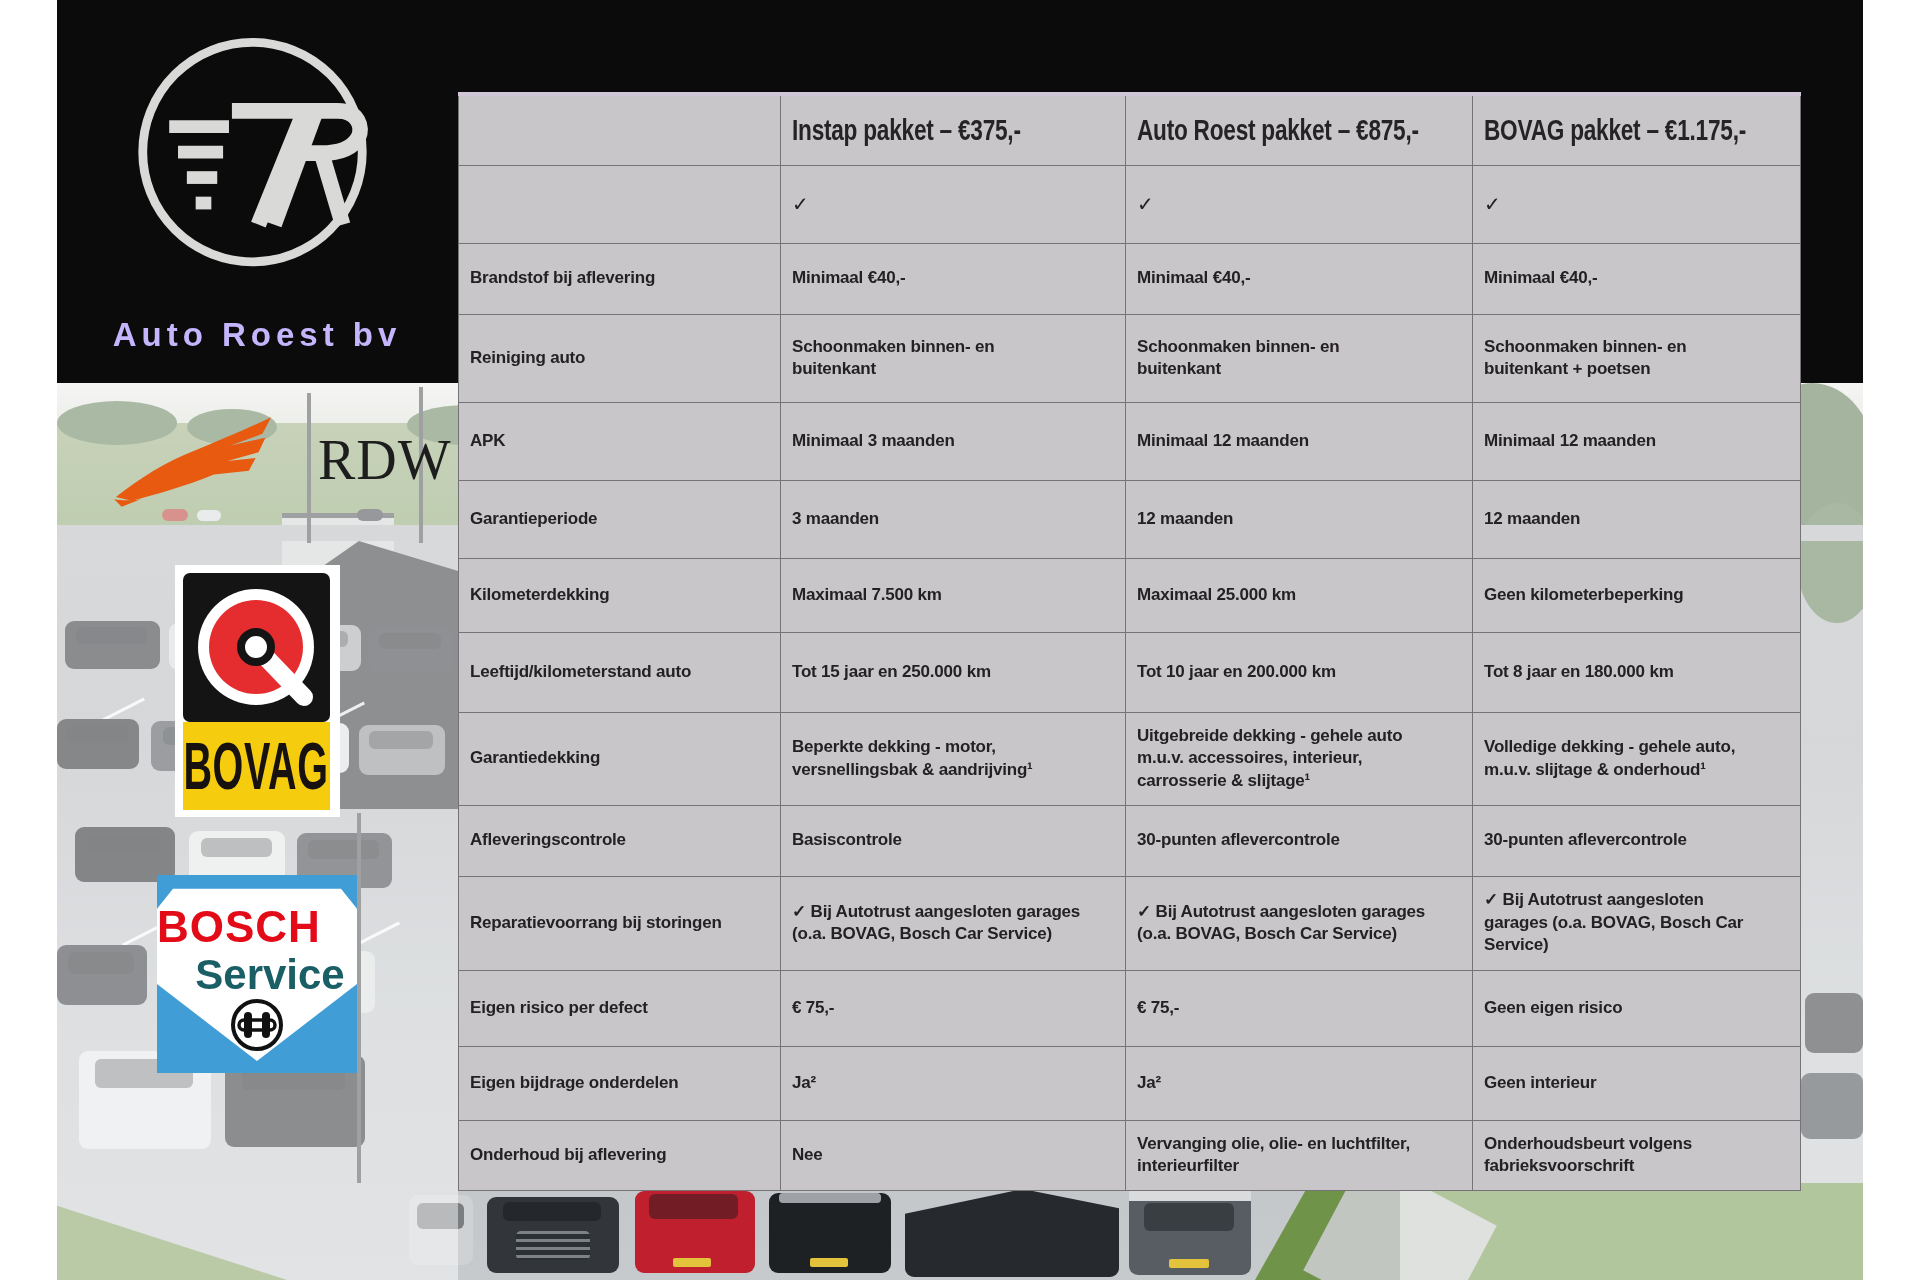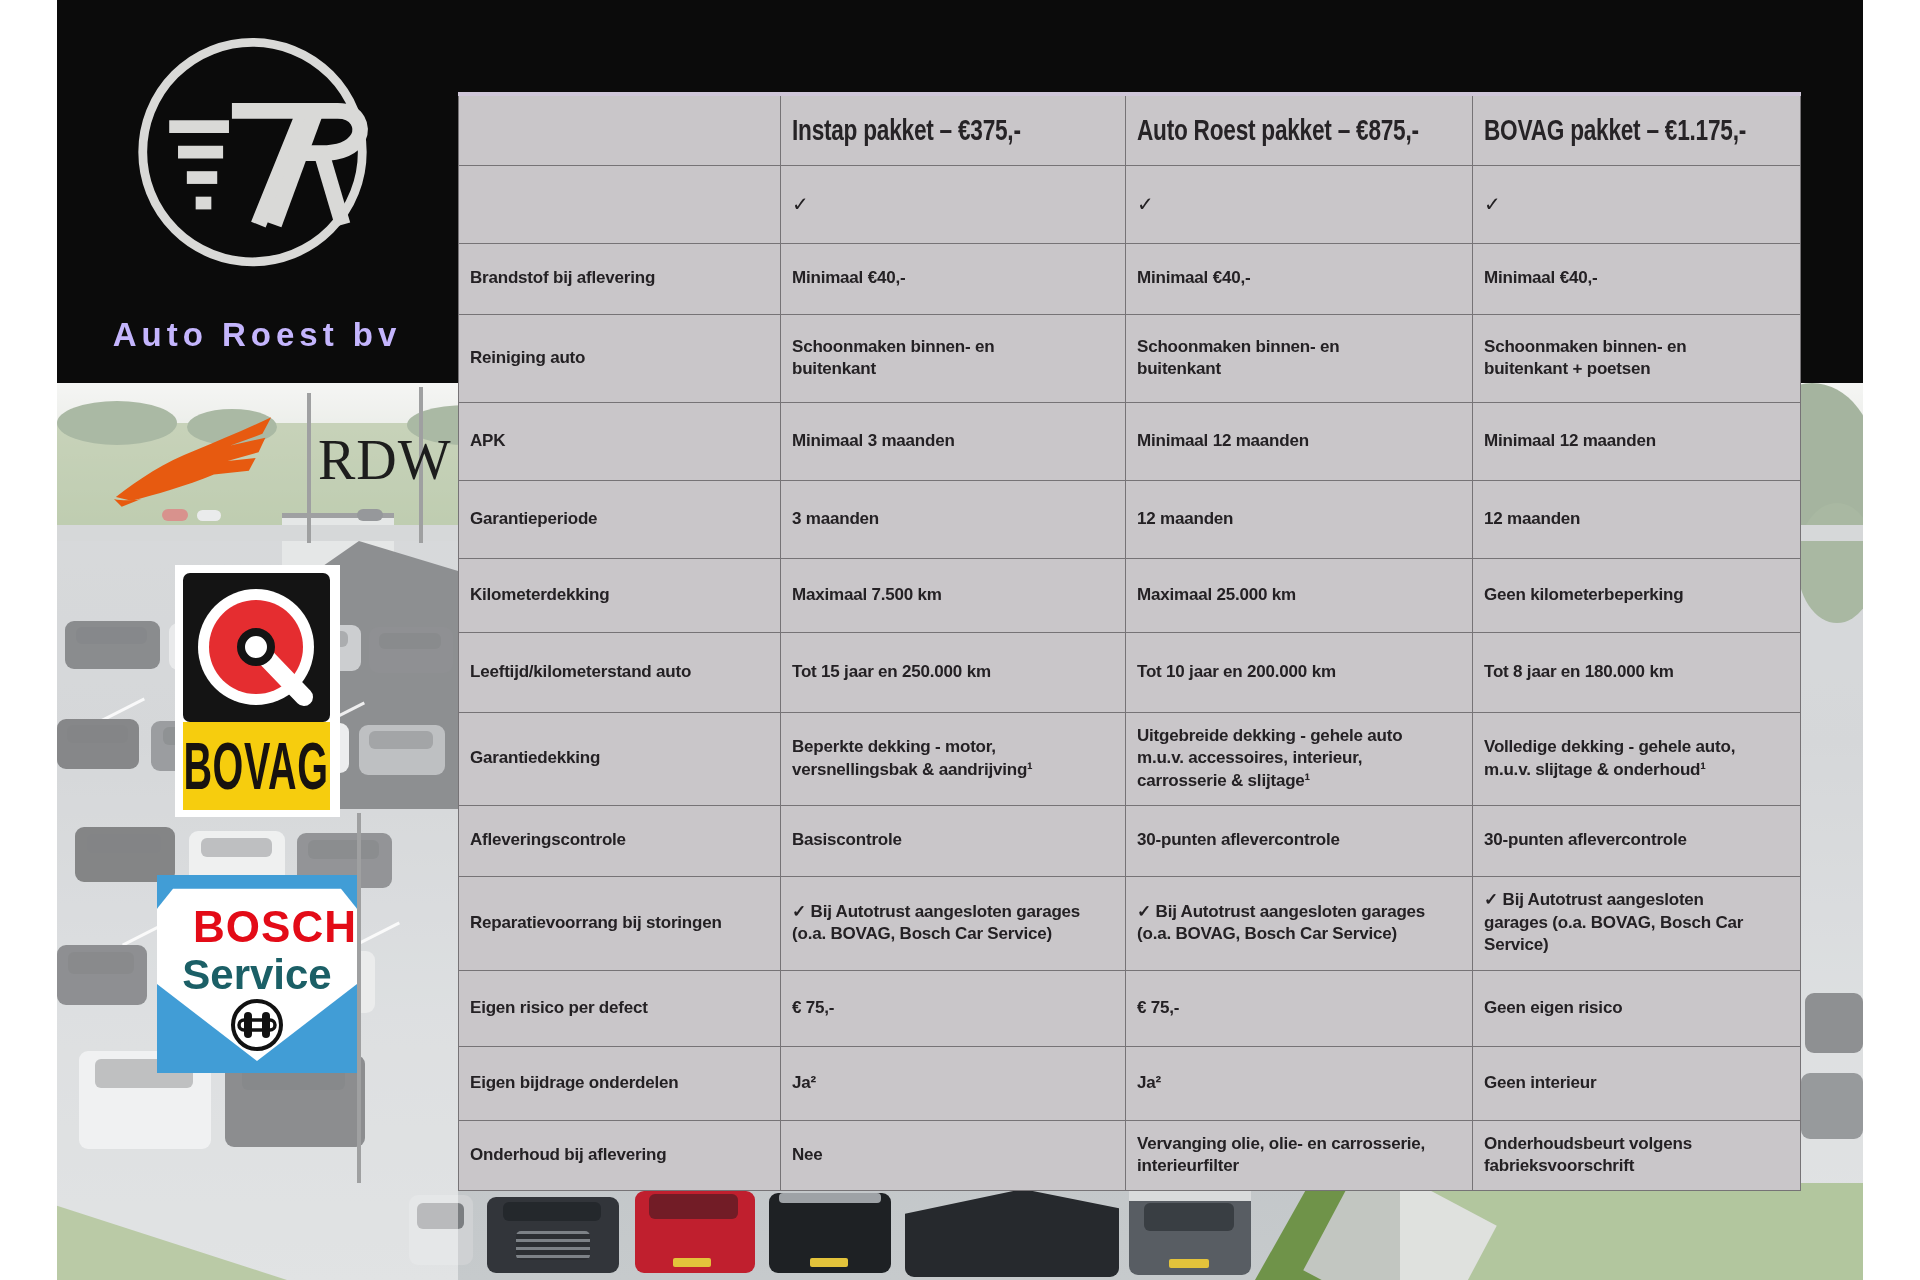--- a/index.html
+++ b/index.html
@@ -41,23 +41,23 @@
   .rdw{position:absolute;left:112px;top:412px;z-index:3;width:290px;height:100px;}
   .rdw-text{position:absolute;left:160px;top:16px;font-family:"Liberation Serif",serif;
     font-size:56px;color:#1d1d1d;letter-spacing:1px;margin-left:46px;}
   .bovag{position:absolute;left:175px;top:565px;width:165px;height:252px;background:#ffffff;z-index:3;}
   .bovag-band{position:absolute;left:8px;top:157px;width:147px;height:88px;background:#f6cd0e;
     display:flex;align-items:center;justify-content:center;overflow:hidden;}
   .bovag-band span{font-size:66px;font-weight:700;color:#17120f;transform:scaleX(0.6);letter-spacing:1px;}
   .bosch{position:absolute;left:157px;top:875px;width:200px;height:198px;background:#419dd6;z-index:3;}
   .bosch-shield{position:absolute;left:0;top:0;width:200px;height:198px;background:#ffffff;
     clip-path:polygon(0% 17%,8% 7%,92% 7%,100% 17%,100% 55%,50% 94%,0% 55%);}
-  .bosch-t1{position:absolute;left:0;top:27px;width:200px;text-align:right;
+  .bosch-t1{position:absolute;left:0;top:27px;width:200px;text-align:left;
     color:#e30b17;font-size:44px;font-weight:700;letter-spacing:1px;}
-  .bosch-t2{position:absolute;left:0;top:76px;width:200px;text-align:center;
+  .bosch-t2{position:absolute;left:13px;top:76px;width:200px;text-align:center;
     color:#1b5f66;font-size:42px;font-weight:700;}
   .bosch-sym{position:absolute;left:72px;top:122px;}
   
   .pkg{position:absolute;left:458px;top:92px;width:1342px;border-collapse:collapse;
     table-layout:fixed;z-index:4;}
   .pkg td{background:#c9c6c9;border:1.6px solid #767376;vertical-align:middle;
     padding:2px 8px 2px 11px;color:#242124;font-weight:700;font-size:17px;line-height:1.32;
     letter-spacing:-0.2px;white-space:pre-line;overflow:hidden;}
   .pkg tr:nth-child(1) td{border-top:4px solid #cfc6d8;}
   .hdr{display:inline-block;transform:scaleX(0.78);transform-origin:left center;
@@ -328,19 +328,19 @@
     </tr>
     <tr>
       <td>Eigen bijdrage onderdelen</td>
       <td>Ja²</td>
       <td>Ja²</td>
       <td>Geen interieur</td>
     </tr>
     <tr>
       <td>Onderhoud bij aflevering</td>
       <td>Nee</td>
-      <td>Vervanging olie, olie- en carrosserie,
+      <td>Vervanging olie, olie- en luchtfilter,
 interieurfilter</td>
       <td>Onderhoudsbeurt volgens
 fabrieksvoorschrift</td>
     </tr>
   </tbody>
 </table>
 
 </body></html>

